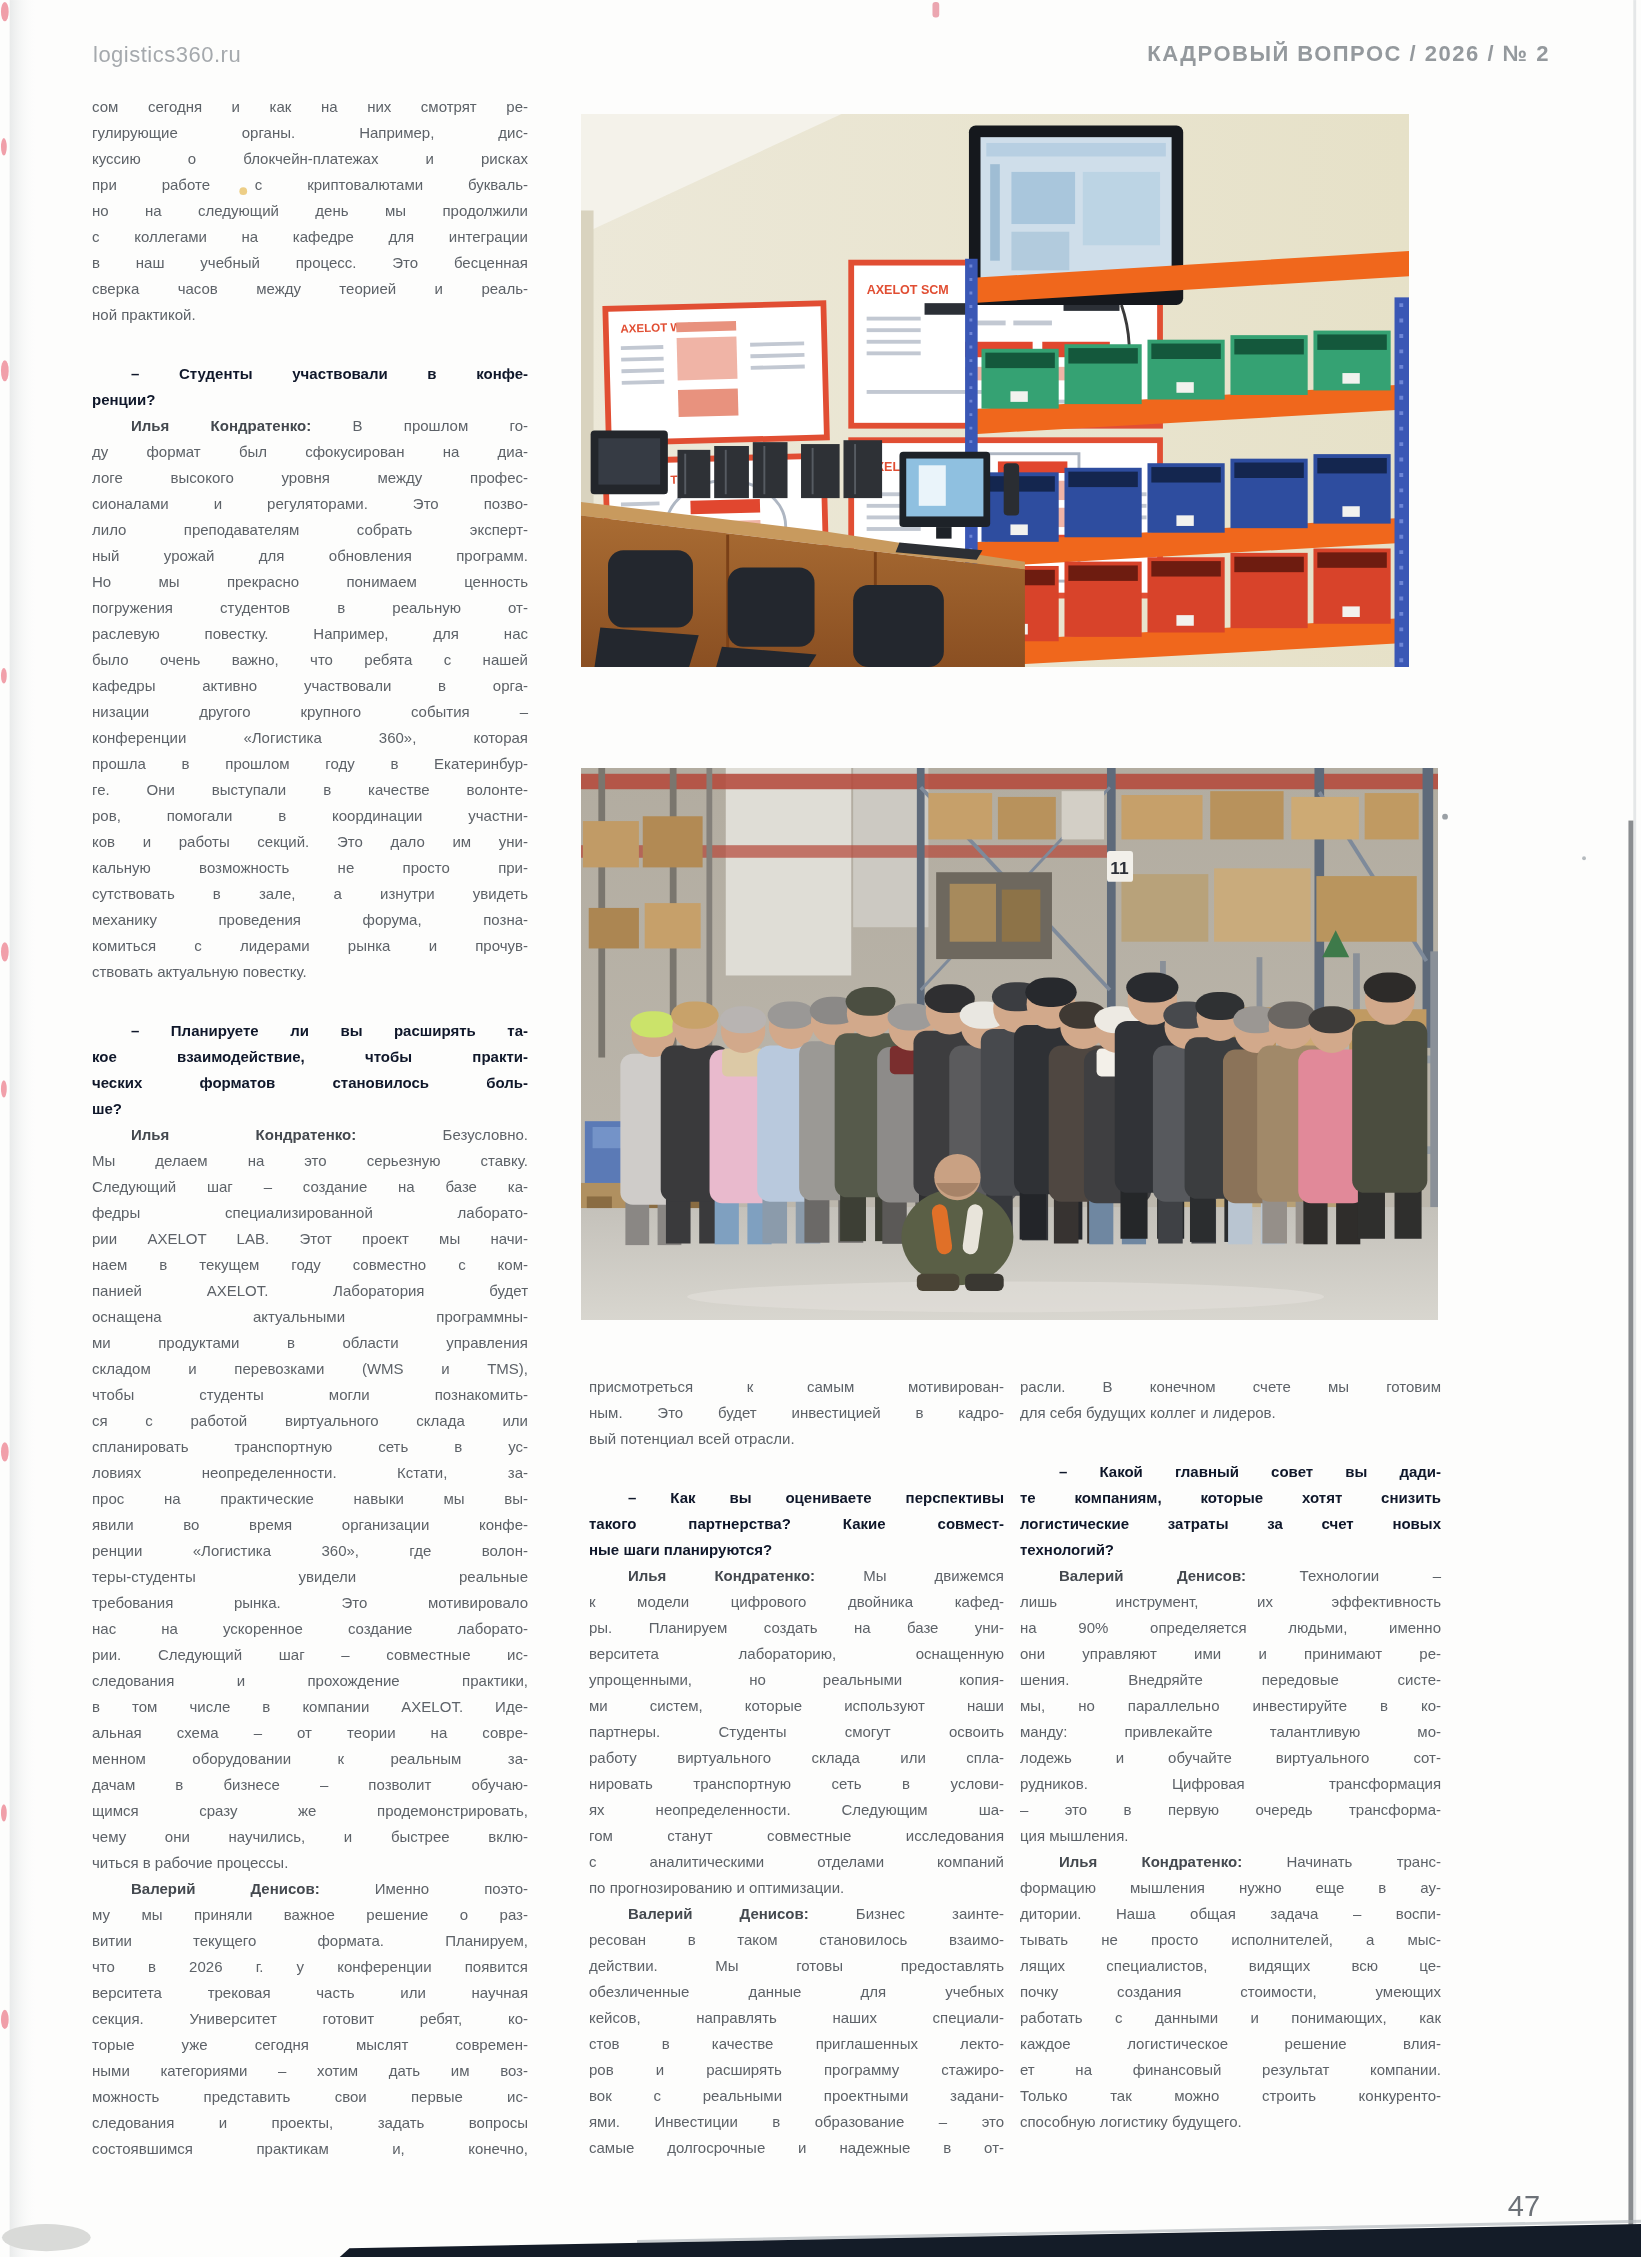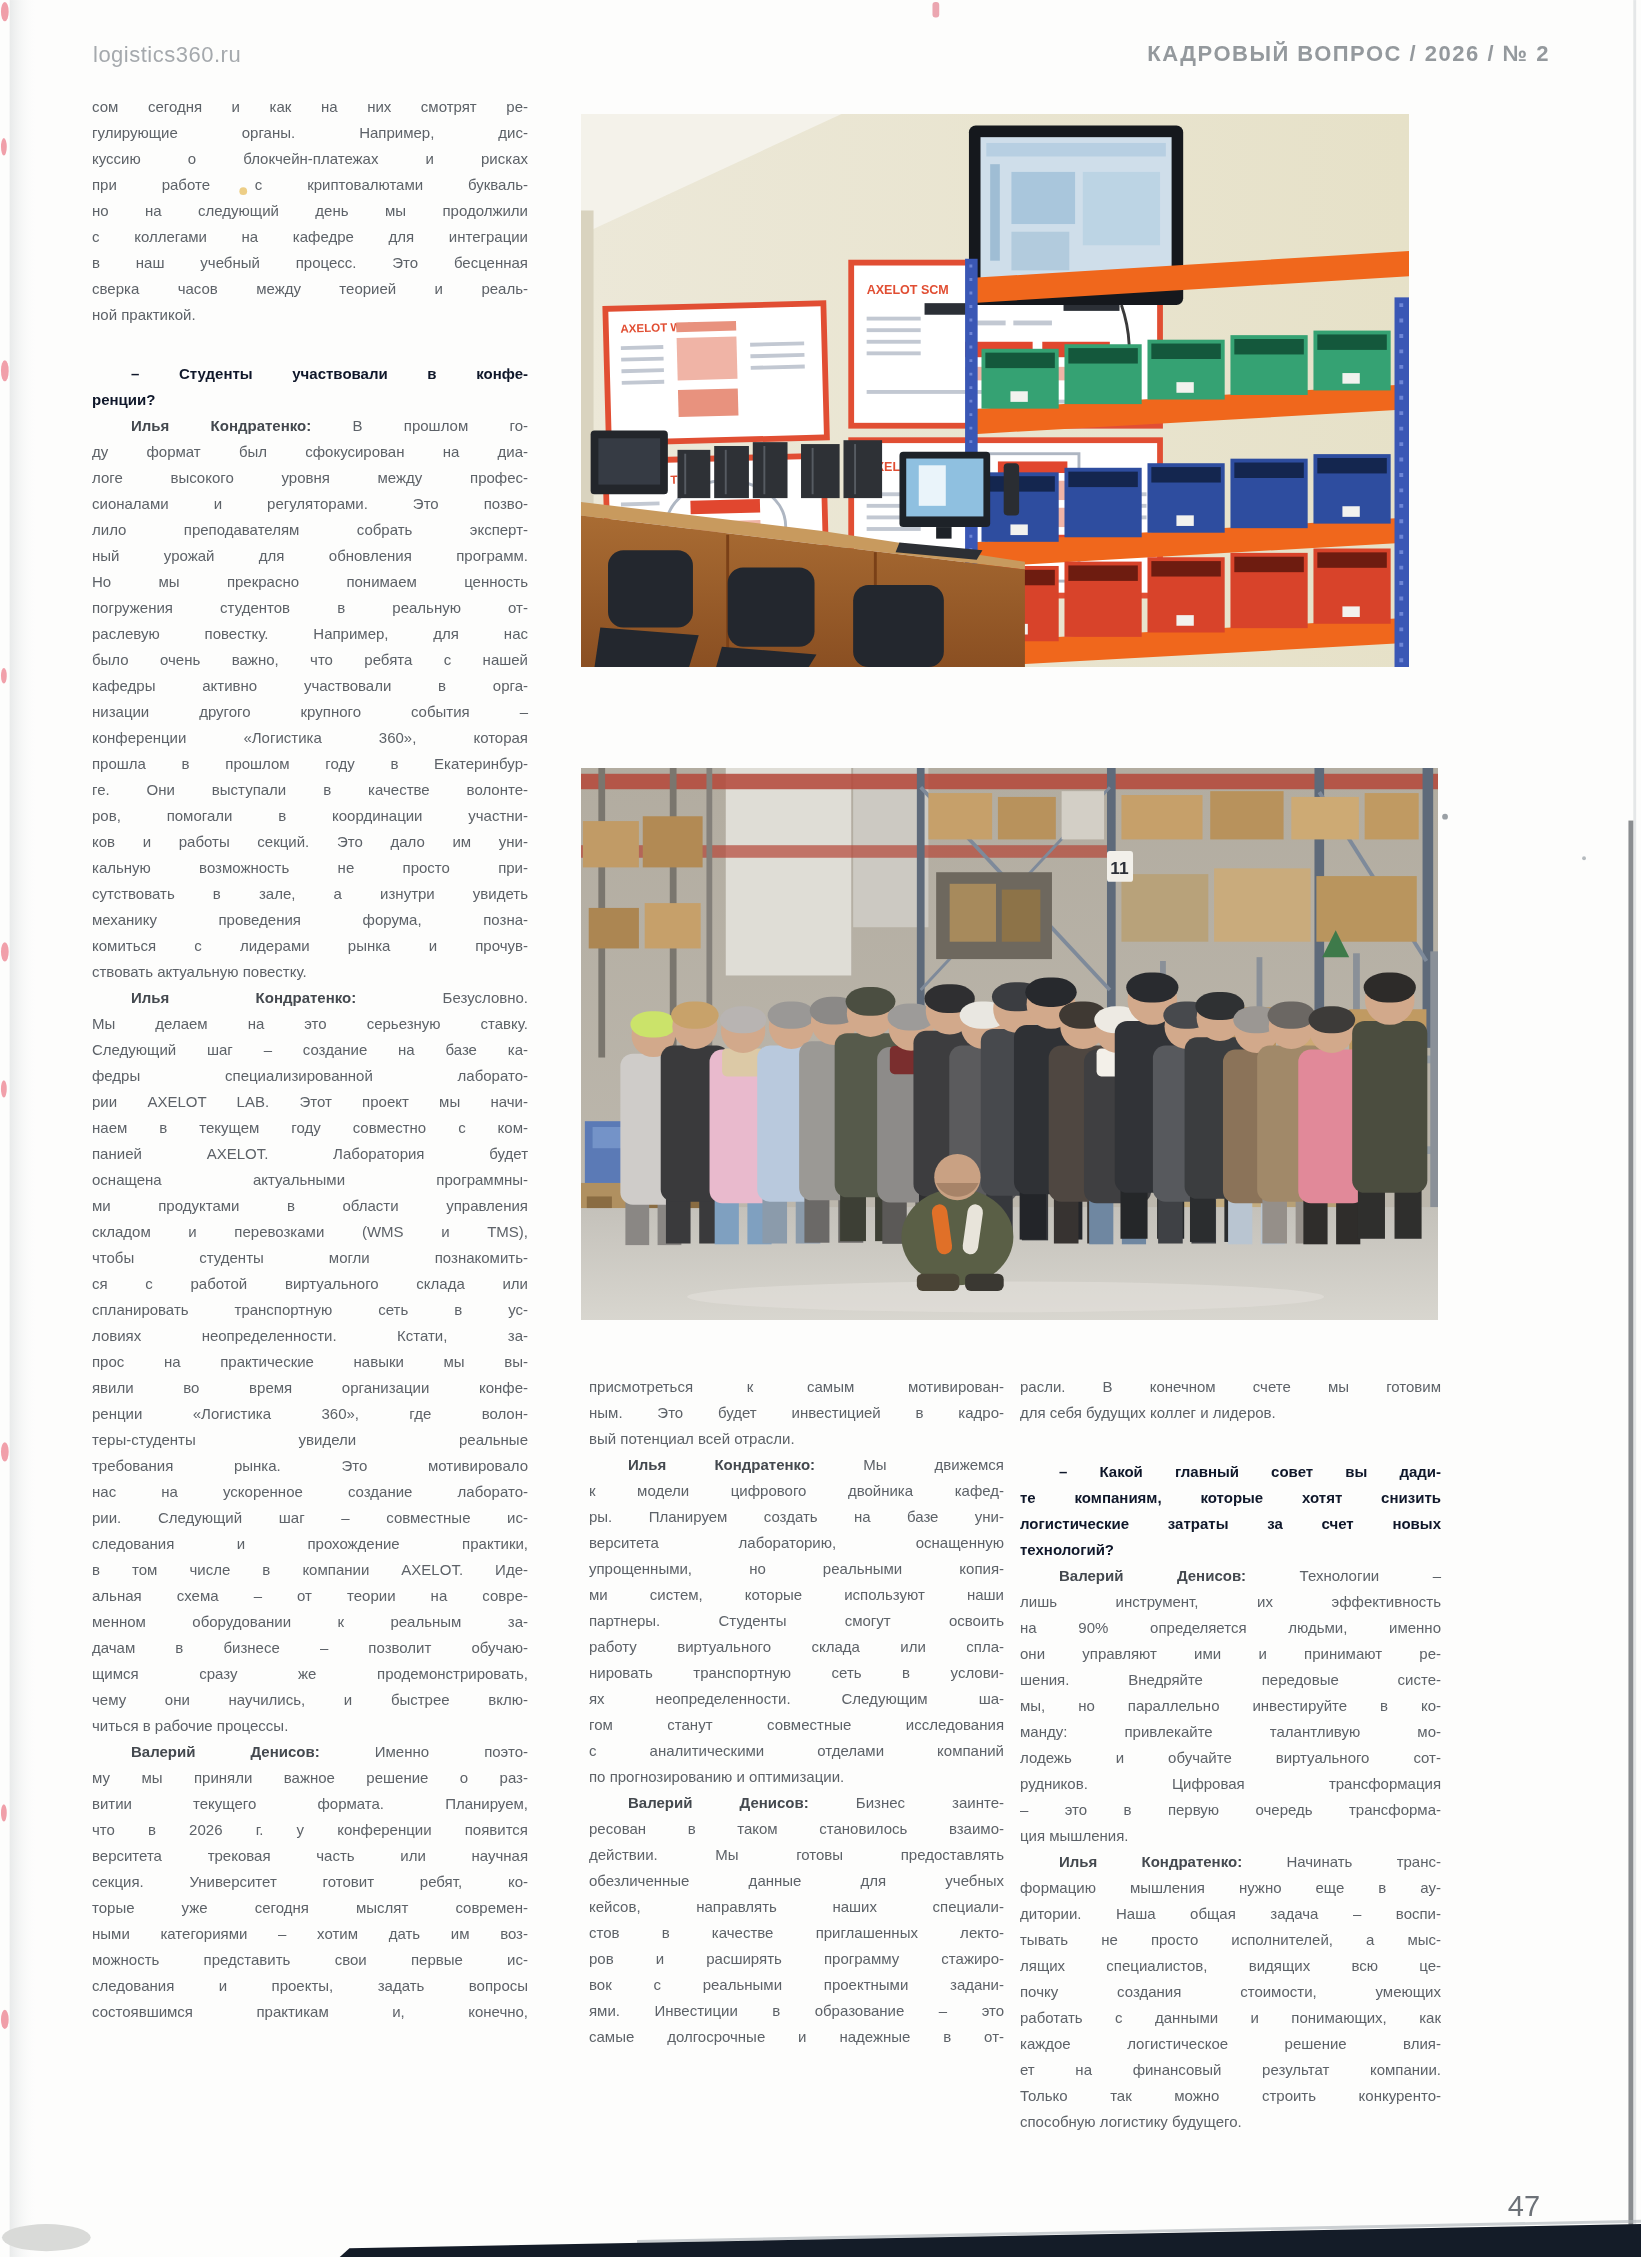--- a/index.html
+++ b/index.html
@@ -463,20 +463,26 @@
         <div class="ln">прошла в прошлом году в Екатеринбур-</div>
         <div class="ln">ге. Они выступали в качестве волонте-</div>
         <div class="ln">ров, помогали в координации участни-</div>
         <div class="ln">ков и работы секций. Это дало им уни-</div>
         <div class="ln">кальную возможность не просто при-</div>
         <div class="ln">сутствовать в зале, а изнутри увидеть</div>
         <div class="ln">механику проведения форума, позна-</div>
         <div class="ln">комиться с лидерами рынка и прочув-</div>
         <div class="ln last">ствовать актуальную повестку.</div>
       </div>
+      <div class="blk bold gap">
+        <div class="ln ind">– Планируете ли вы расширять та-</div>
+        <div class="ln">кое взаимодействие, чтобы практи-</div>
+        <div class="ln">ческих форматов становилось боль-</div>
+        <div class="ln last">ше?</div>
+      </div>
       <div class="blk">
         <div class="ln ind"><b>Илья Кондратенко:</b> Безусловно.</div>
         <div class="ln">Мы делаем на это серьезную ставку.</div>
         <div class="ln">Следующий шаг – создание на базе ка-</div>
         <div class="ln">федры специализированной лаборато-</div>
         <div class="ln">рии AXELOT LAB. Этот проект мы начи-</div>
         <div class="ln">наем в текущем году совместно с ком-</div>
         <div class="ln">панией AXELOT. Лаборатория будет</div>
         <div class="ln">оснащена актуальными программны-</div>
         <div class="ln">ми продуктами в области управления</div>
@@ -514,20 +520,25 @@
         <div class="ln">следования и проекты, задать вопросы</div>
         <div class="ln">состоявшимся практикам и, конечно,</div>
       </div>
     </div>
   <div class="col" id="col-mid">
       <div class="blk">
         <div class="ln">присмотреться к самым мотивирован-</div>
         <div class="ln">ным. Это будет инвестицией в кадро-</div>
         <div class="ln last">вый потенциал всей отрасли.</div>
       </div>
+      <div class="blk bold gap">
+        <div class="ln ind">– Как вы оцениваете перспективы</div>
+        <div class="ln">такого партнерства? Какие совмест-</div>
+        <div class="ln last">ные шаги планируются?</div>
+      </div>
       <div class="blk">
         <div class="ln ind"><b>Илья Кондратенко:</b> Мы движемся</div>
         <div class="ln">к модели цифрового двойника кафед-</div>
         <div class="ln">ры. Планируем создать на базе уни-</div>
         <div class="ln">верситета лабораторию, оснащенную</div>
         <div class="ln">упрощенными, но реальными копия-</div>
         <div class="ln">ми систем, которые используют наши</div>
         <div class="ln">партнеры. Студенты смогут освоить</div>
         <div class="ln">работу виртуального склада или спла-</div>
         <div class="ln">нировать транспортную сеть в услови-</div>

